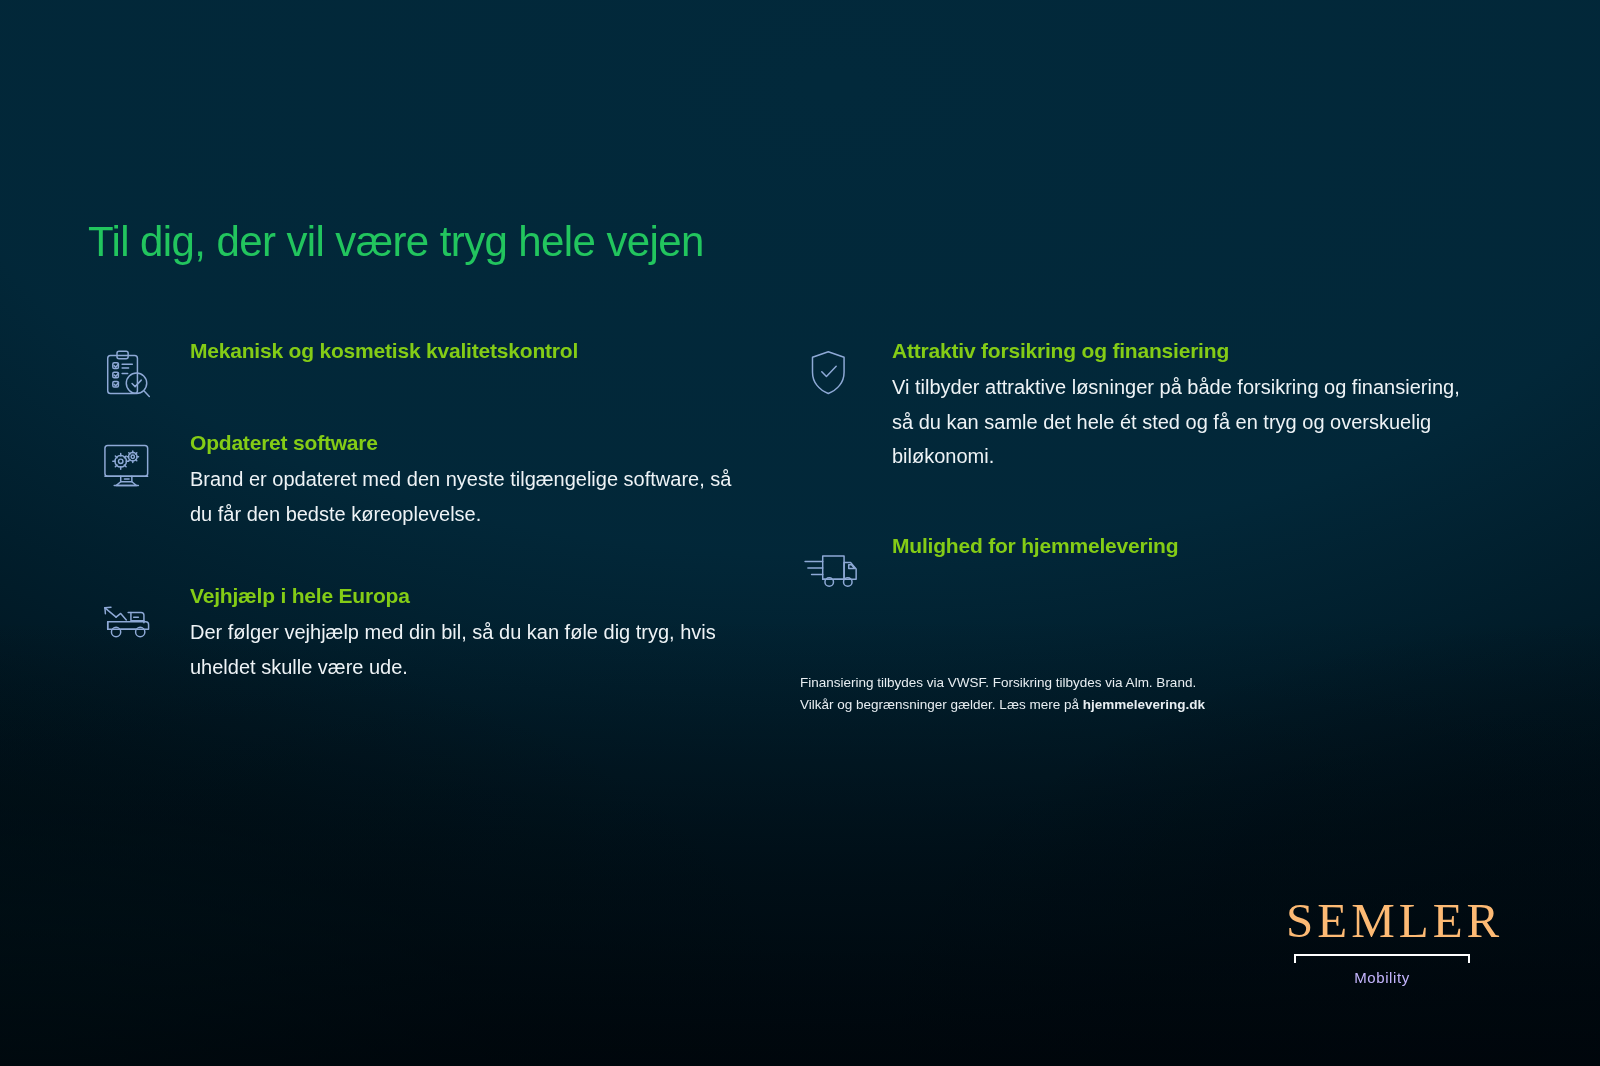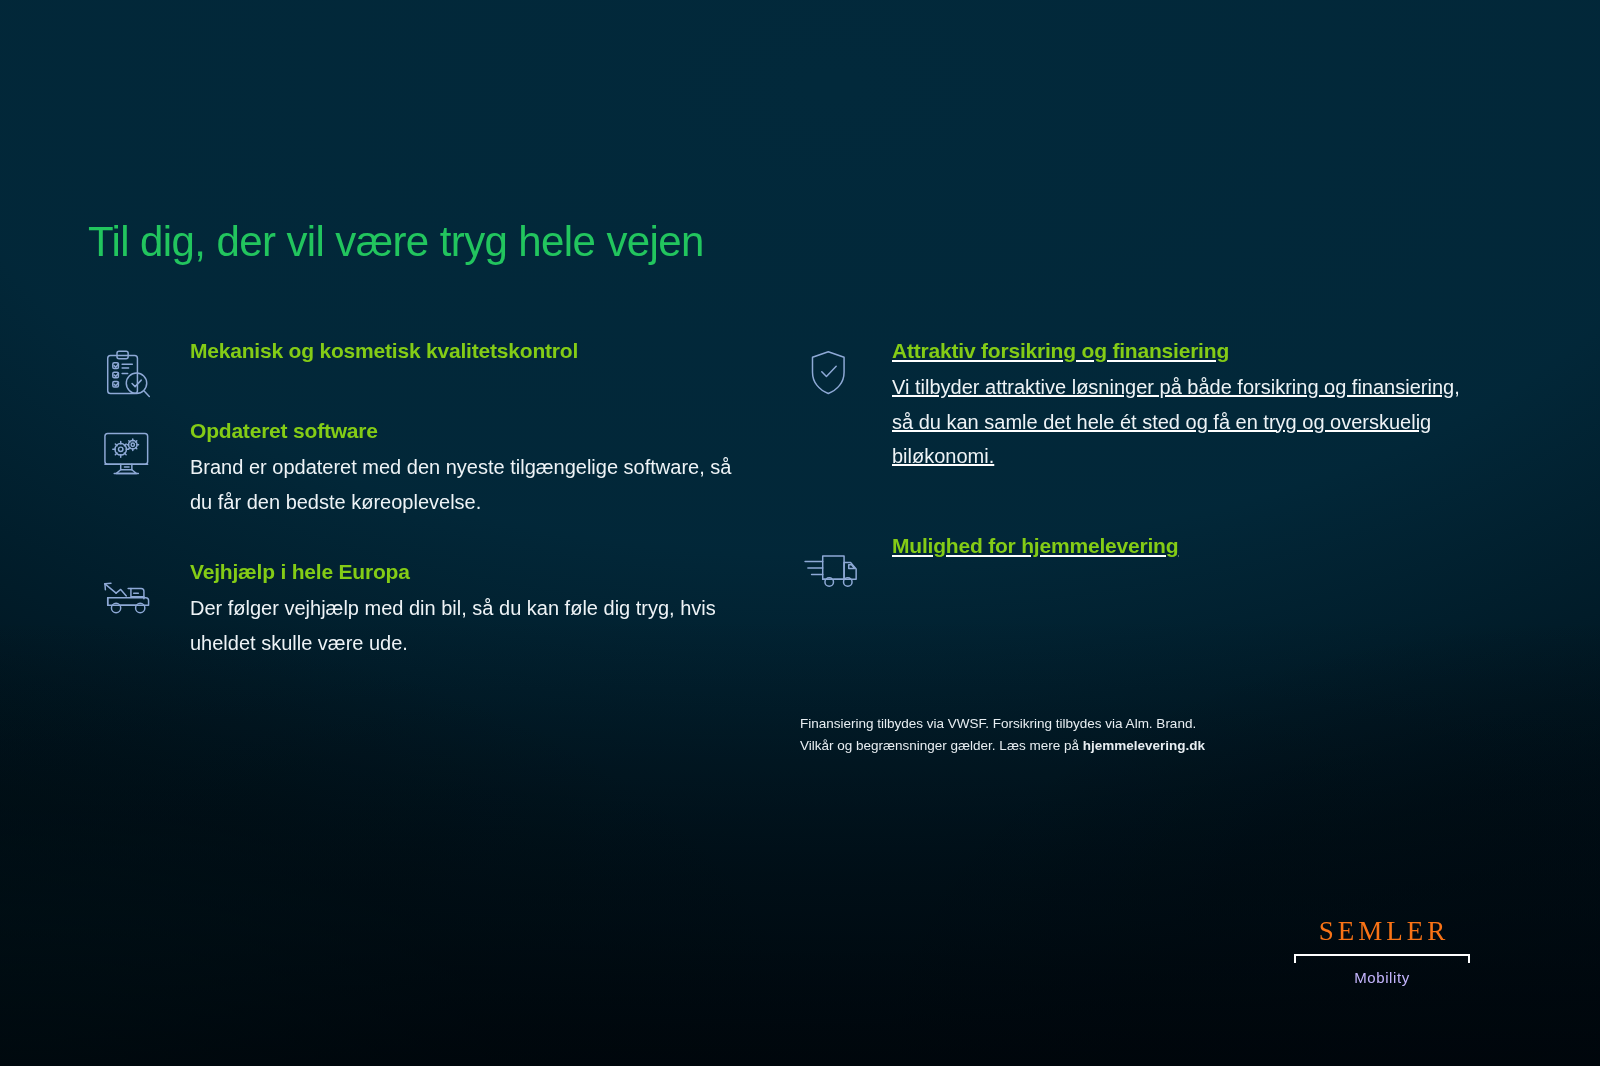--- a/index.html
+++ b/index.html
@@ -53,28 +53,28 @@
     letter-spacing: -0.6px;
     color: #22c55e;
     white-space: nowrap;
   }
 
   .col {
     position: absolute;
     top: 338px;
   }
   .col-left  { left: 98px;  width: 650px; }
-  .col-right { left: 800px; width: 660px; text-decoration: underline; }
+  .col-right { left: 800px; width: 660px; }
 
   .feature {
     position: relative;
     display: block;
     min-height: 40px;
   }
-  .feature + .feature { margin-top: 40px; }
+  .feature + .feature { margin-top: 52px; }
   .col-right .feature + .feature { margin-top: 60px; }
 
   .feature-icon {
     position: absolute;
     left: 0;
     top: 10px;
     width: 64px;
     height: 52px;
   }
   .feature-icon svg {
@@ -104,36 +104,35 @@
   .col-right .feature-desc { max-width: 590px; }
 
   .disclaimer {
     position: absolute;
     left: 800px;
     top: 672px;
     width: 520px;
     font-size: 13.5px;
     line-height: 1.62;
     color: #e8eef2;
-    margin-top: 41px;
   }
   .disclaimer .strong { font-weight: bold; }
 
   .logo {
     position: absolute;
     right: 118px;
     bottom: 80px;
     width: 200px;
     text-align: center;
   }
   .logo-word {
     font-family: "Liberation Serif", serif;
-    font-size: 27px;
+    font-size: 49px;
     letter-spacing: 4px;
-    color: #f97316;
+    color: #fdba74;
     line-height: 1;
     padding-left: 4px;
   }
   .logo-rule {
     position: relative;
     height: 10px;
     margin: 9px auto 5px auto;
     width: 176px;
   }
   .logo-rule:before {

